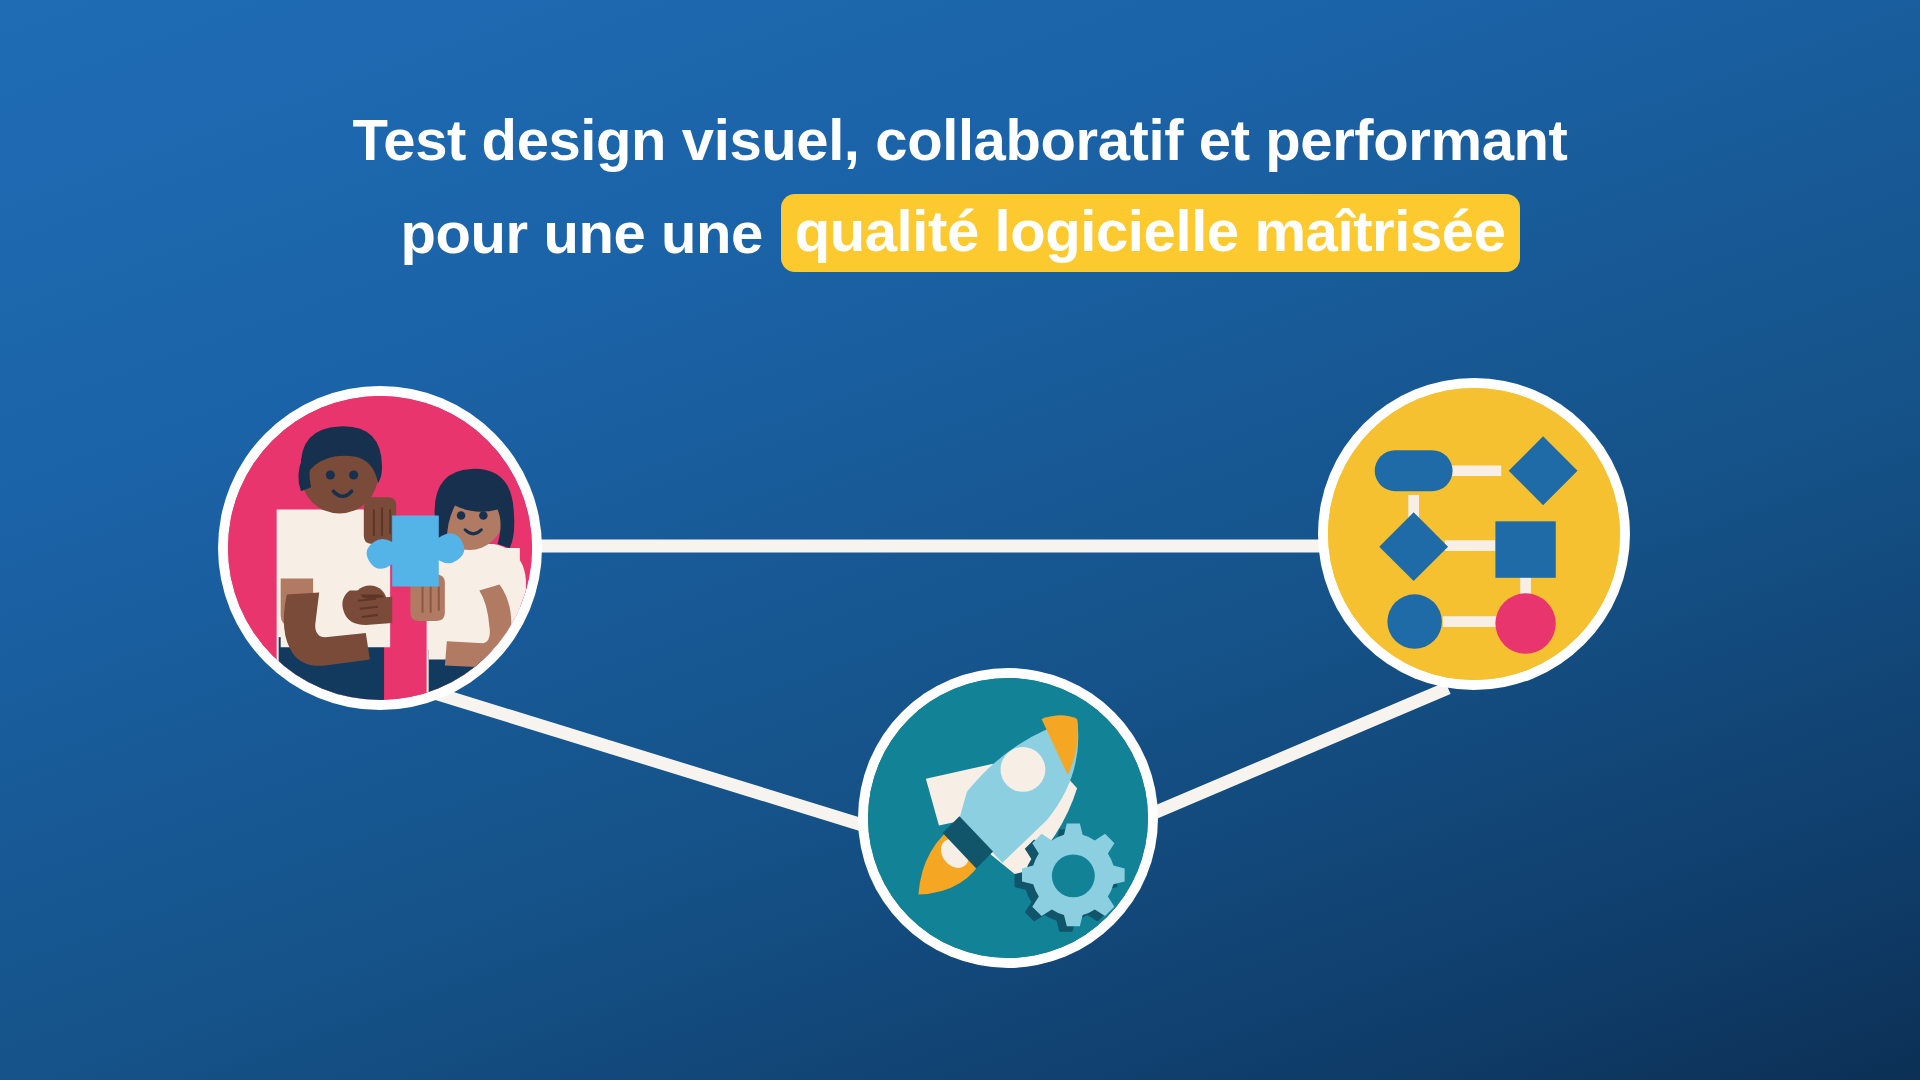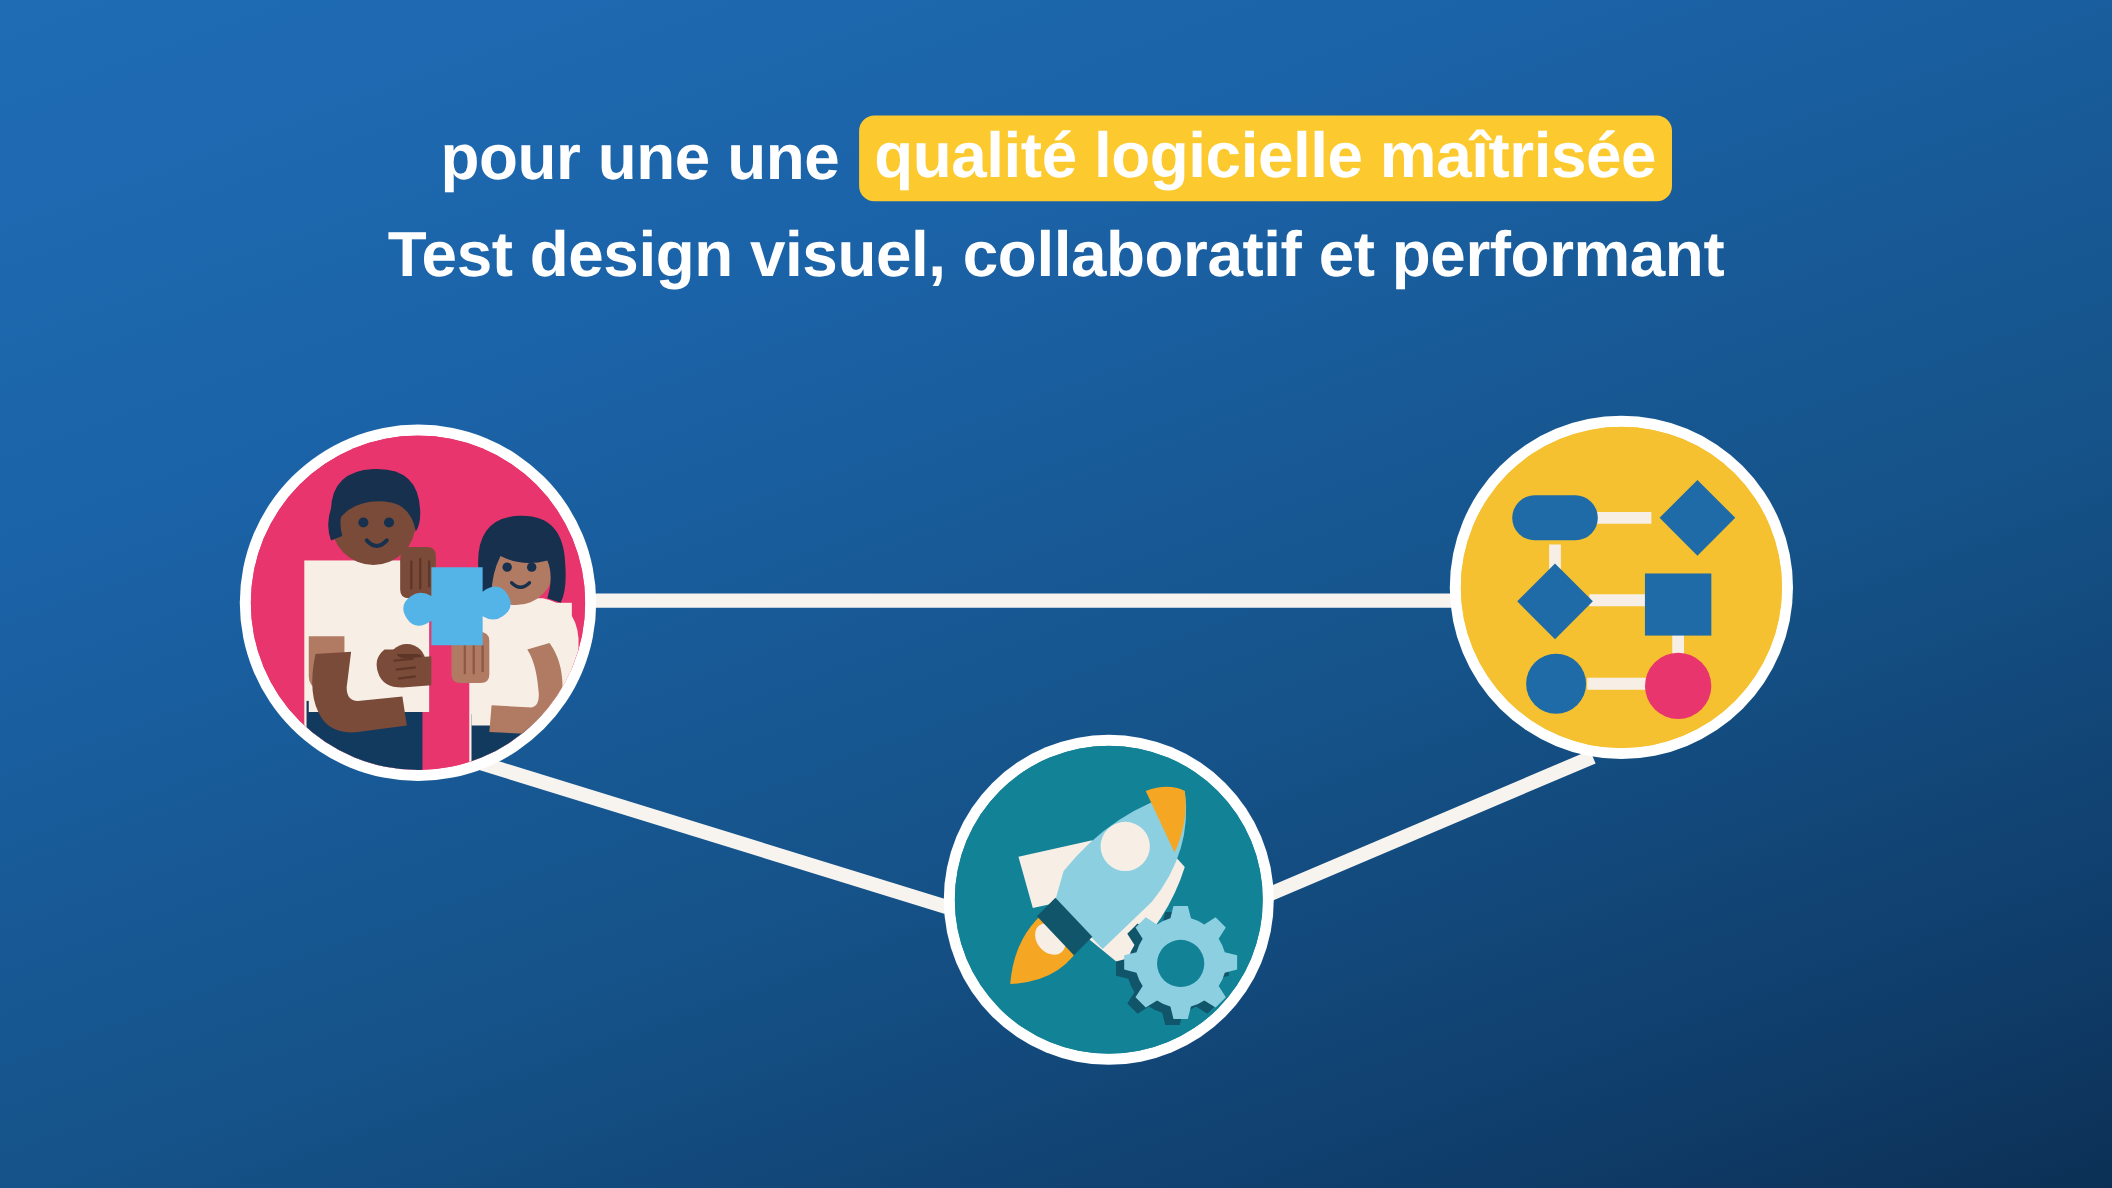--- a/index.html
+++ b/index.html
@@ -71,25 +71,25 @@
 
   #node-performance { left:858px; top:668px; width:300px; height:300px; }
   #node-performance .node-inner { background:#128296; }
 
   svg.illus { position:absolute; left:0; top:0; width:100%; height:100%; display:block; }
 </style>
 </head>
 <body>
 
 <div id="title-block">
+  <div class="title-line" id="title-line-1">Test design visuel, collaboratif et performant</div>
   <div class="title-line" id="title-line-2">
     <span class="plain-seg">pour une une</span>
     <span class="highlight">qualité logicielle maîtrisée</span>
   </div>
-  <div class="title-line" id="title-line-1">Test design visuel, collaboratif et performant</div>
 </div>
 
 <svg id="connectors" viewBox="0 0 1920 1080">
   <line x1="540" y1="546" x2="1322" y2="546" stroke="#f7f4f0" stroke-width="13" stroke-linecap="butt"></line>
   <line x1="425" y1="690" x2="872" y2="828" stroke="#f7f4f0" stroke-width="13" stroke-linecap="butt"></line>
   <line x1="1142" y1="818" x2="1448" y2="688" stroke="#f7f4f0" stroke-width="13" stroke-linecap="butt"></line>
 </svg>
 
 <div id="diagram"></div>
 

